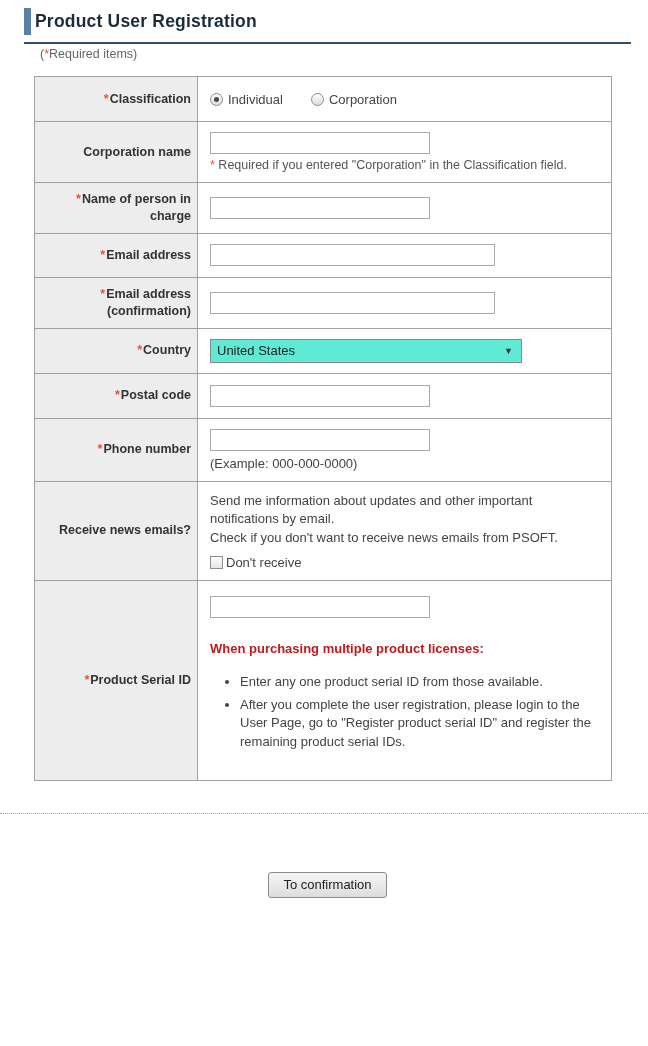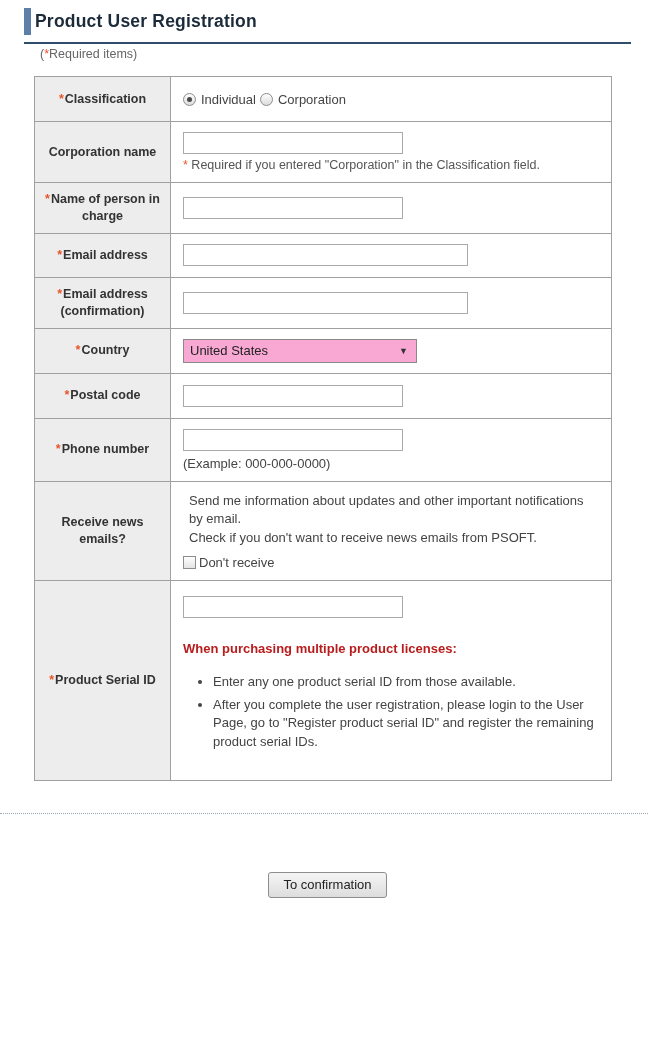--- a/index.html
+++ b/index.html
@@ -15,45 +15,45 @@
   
   .intro { margin: 18px 0 0 2px; font-size: 12.5px; color: #666; }
   .intro .arrow { color: #3e8ede; font-size: 11px; margin-right: 4px; }
   .req-note { margin: 3px 0 0 16px; font-size: 12.5px; color: #666; }
   .star { color: #e8552b; }
   th .star { font-weight: bold; margin-right: 1px; }
 
   
   table.form-table { border-collapse: collapse; width: 578px; margin: 15px 0 0 10px; table-layout: fixed; border: 1px solid #8a8a8a; }
   th, td { border: 1px solid #a0a0a0; }
-  th { width: 136px; background: #ededed; font-size: 12.5px; font-weight: bold; color: #333; text-align: center; vertical-align: middle; padding: 8px 6px; line-height: 1.35; }
+  th { width: 163px; background: #ededed; font-size: 12.5px; font-weight: bold; color: #333; text-align: right; vertical-align: middle; padding: 8px 6px; line-height: 1.35; }
   td { padding: 10px 12px; font-size: 13px; color: #444; vertical-align: middle; background: #fff; }
   tr.rh45 { height: 45px; } tr.rh57 { height: 57px; } tr.rh48 { height: 48px; }
   tr.rh44 { height: 44px; } tr.rh133 { height: 133px; } tr.rh59 { height: 59px; margin-top: 34px; }
   tr.rh90 { height: 90px; } tr.rh186 { height: 186px; }
 
   
   input.ti { border: 1px solid #a9a9a9; background: #fff; height: 22px; padding: 2px 4px; font-family: "Liberation Sans", sans-serif; font-size: 13px; display: block; }
   .w220 { width: 220px; } .w285 { width: 285px; }
   textarea.ta { width: 267px; height: 112px; border: 1px solid #a9a9a9; resize: both; font-family: "Liberation Sans", sans-serif; font-size: 13px; padding: 3px; display: block; }
-  .select { width: 234px; height: 24px; border: 1px solid #8a8a8a; background: #f9a8d4; display: flex; align-items: center; justify-content: space-between; padding: 0 8px 0 6px; font-size: 13px; color: #222; cursor: default; }
+  .select { width: 312px; height: 24px; border: 1px solid #8a8a8a; background: #5eead4; display: flex; align-items: center; justify-content: space-between; padding: 0 8px 0 6px; font-size: 13px; color: #222; cursor: default; }
   .sel-arrow { font-size: 9px; color: #333; }
 
-  .radio-group { display: flex; align-items: center; gap: 4px; }
+  .radio-group { display: flex; align-items: center; gap: 28px; }
   .radio-opt { display: inline-flex; align-items: center; gap: 5px; font-size: 13px; color: #444; }
   .radio { width: 13px; height: 13px; border-radius: 50%; border: 1px solid #8d8d8d; background: linear-gradient(#fefefe, #dcdcdc); display: inline-flex; align-items: center; justify-content: center; }
   .radio .dot { width: 5px; height: 5px; border-radius: 50%; background: #4a4a4a; display: none; }
   .radio.checked .dot { display: block; }
 
   .checkbox-row { display: flex; align-items: center; gap: 3px; margin-top: 7px; }
   .checkbox { width: 13px; height: 13px; border: 1px solid #8d8d8d; background: linear-gradient(#fefefe, #e4e4e4); display: inline-block; }
 
   .note { margin-top: 4px; font-size: 12.5px; color: #555; }
   .example { margin-top: 5px; font-size: 13px; color: #444; }
-  .news-line { line-height: 1.45; margin-left: 6px; }
+  .news-line { line-height: 1.45; }
 
   .serial-cell { vertical-align: top; padding-top: 15px; padding-bottom: 24px; }
   .serial-heading { font-weight: bold; color: #b91c1c; margin-top: 23px; font-size: 13px; }
   .serial-cell ul { margin: 17px 0 0 0; padding-left: 30px; }
   .serial-cell li { margin-bottom: 5px; line-height: 1.4; }
 
   
   .dotted-divider { border-top: 1px dotted #9aa7b5; margin: 32px -17px 0 -24px; height: 0; }
   .btn-row { text-align: center; margin-top: 58px; }
   .submit-btn { font-family: "Liberation Sans", sans-serif; font-size: 13px; color: #222; padding: 4px 14px; height: 26px; background: linear-gradient(#f5f5f5, #dddddd); border: 1px solid #8d8d8d; border-radius: 3px; cursor: pointer; }

